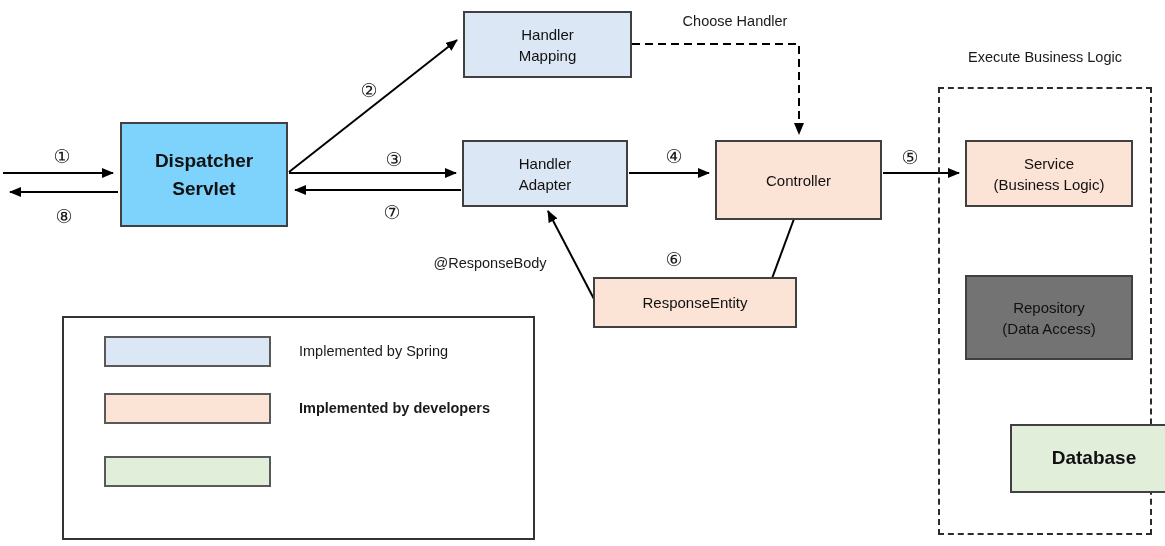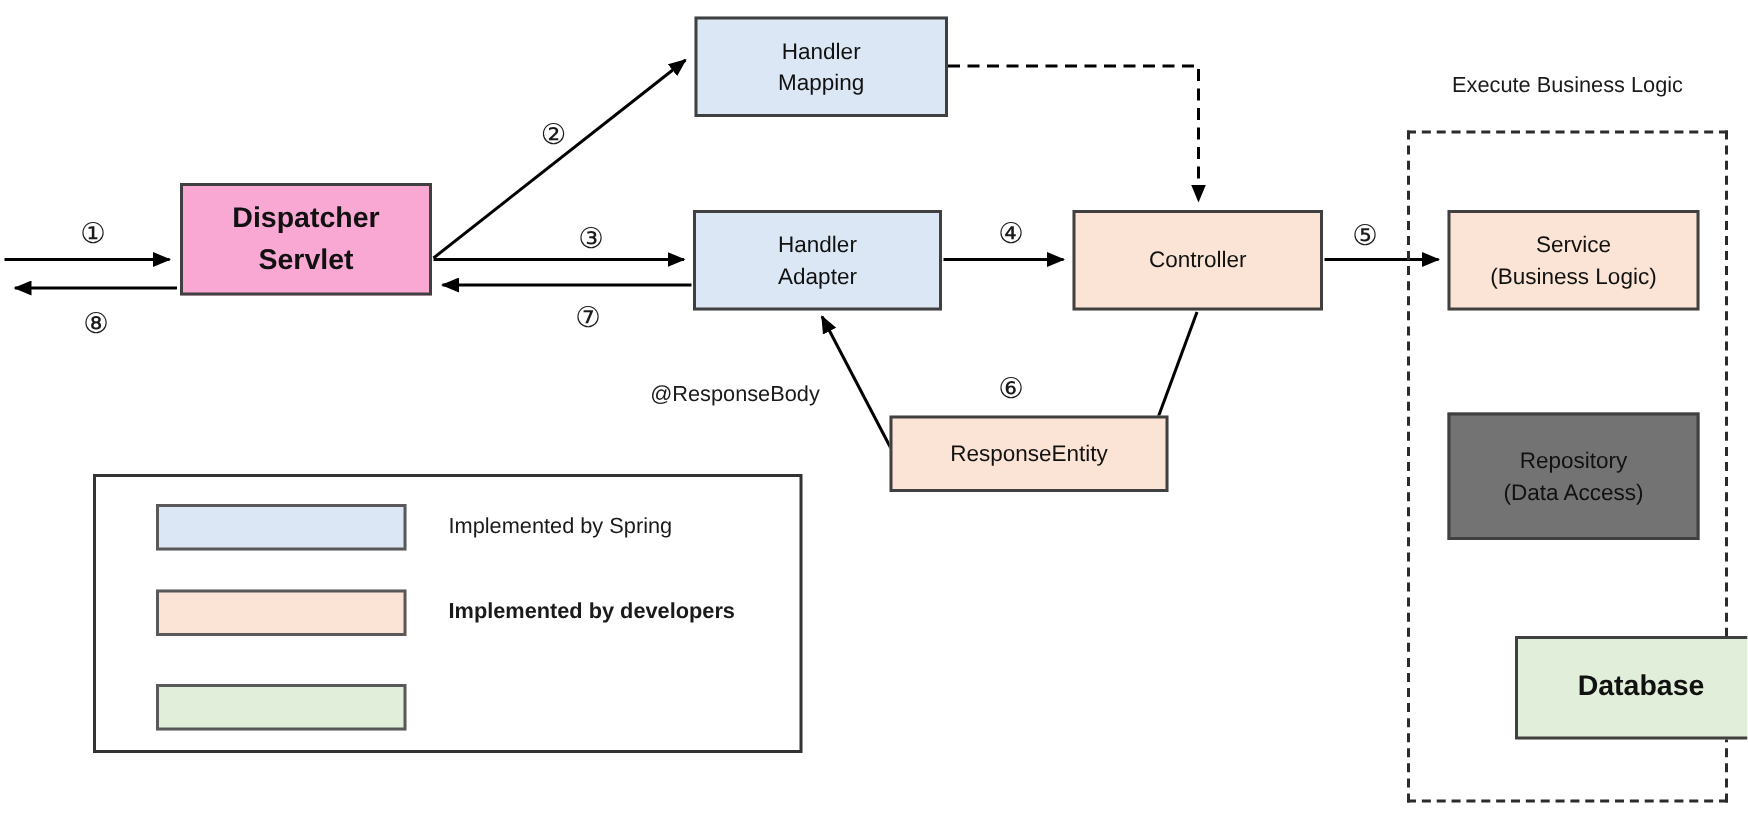--- a/index.html
+++ b/index.html
@@ -45,21 +45,21 @@
   .dashed-container {
     position: absolute;
     left: 938px; top: 87px;
     width: 214px; height: 448px;
     box-sizing: border-box;
     border: 2px dashed #2b2b2b;
   }
   .legend {
     position: absolute;
     left: 62px; top: 316px;
-    width: 473px; height: 186px;
+    width: 473px; height: 224px;
     box-sizing: border-box;
     border: 2px solid #333333;
   }
   .swatch {
     position: absolute;
     left: 40px;
     width: 167px; height: 31px;
     box-sizing: border-box;
     border: 2px solid #595959;
   }
@@ -91,50 +91,51 @@
     <line x1="461" y1="190" x2="295" y2="190" stroke="#000" stroke-width="2" marker-end="url(#ah)"></line>
     <line x1="629" y1="173" x2="709" y2="173" stroke="#000" stroke-width="2" marker-end="url(#ah)"></line>
     <line x1="883" y1="173" x2="959" y2="173" stroke="#000" stroke-width="2" marker-end="url(#ah)"></line>
     <line x1="798" y1="208" x2="767" y2="292" stroke="#000" stroke-width="2" marker-end="url(#ah)"></line>
     <line x1="594" y1="299" x2="548" y2="211" stroke="#000" stroke-width="2" marker-end="url(#ah)"></line>
     <path d="M632,44 L799,44 L799,134" fill="none" stroke="#000" stroke-width="2" stroke-dasharray="8 5" marker-end="url(#ah)"></path>
   </svg>
 
   <div class="dashed-container"></div>
 
-  <div class="node big" style="left: 120px; top: 122px; width: 168px; height: 75px; background-color: #f9a8d4;">Dispatcher
+  <div class="node big" style="left: 120px; top: 122px; width: 168px; height: 105px; background-color: #7dd3fc;">Dispatcher
 Servlet</div>
 
   <div class="node" style="left: 463px; top: 11px; width: 169px; height: 67px; background-color: rgb(219, 231, 244);">Handler
 Mapping</div>
 
   <div class="node" style="left: 462px; top: 140px; width: 166px; height: 67px; background-color: rgb(219, 231, 244);">Handler
 Adapter</div>
 
-  <div class="node" style="left: 715px; top: 140px; width: 167px; height: 67px; background-color: rgb(251, 227, 213);">Controller</div>
+  <div class="node" style="left: 715px; top: 140px; width: 167px; height: 80px; background-color: rgb(251, 227, 213);">Controller</div>
 
-  <div class="node" style="left: 593px; top: 277px; width: 186px; height: 51px; background-color: rgb(251, 227, 213);">ResponseEntity</div>
+  <div class="node" style="left: 593px; top: 277px; width: 204px; height: 51px; background-color: rgb(251, 227, 213);">ResponseEntity</div>
 
   <div class="node" style="left: 965px; top: 140px; width: 168px; height: 67px; background-color: rgb(251, 227, 213);">Service
 (Business Logic)</div>
 
   <div class="node" style="left: 965px; top: 275px; width: 168px; height: 85px; background-color: #737373; text-align: center;">Repository
 (Data Access)</div>
 
   <div class="node db" style="left: 1010px; top: 424px; width: 168px; height: 69px; background-color: rgb(225, 238, 218); font-weight: bold;">Database</div>
 
   <div class="step-label" style="left:51px;  top:146px;">①</div>
   <div class="step-label" style="left:358px; top:80px;">②</div>
   <div class="step-label" style="left:383px; top:149px;">③</div>
   <div class="step-label" style="left:663px; top:146px;">④</div>
   <div class="step-label" style="left:899px; top:147px;">⑤</div>
   <div class="step-label" style="left:663px; top:249px;">⑥</div>
   <div class="step-label" style="left:381px; top:202px;">⑦</div>
   <div class="step-label" style="left:53px;  top:206px;">⑧</div>
 
+  <div class="annotation" style="left:655px; top:13px; width:160px;">Choose Handler</div>
   <div class="annotation" style="left:938px; top:49px; width:214px;">Execute Business Logic</div>
   <div class="annotation" style="left:410px; top:255px; width:160px;">@ResponseBody</div>
 
   <div class="legend">
     <div class="swatch" style="top: 18px; background-color: rgb(219, 231, 244);"></div>
     <div class="legend-label" style="top:18px;">Implemented by Spring</div>
 
     <div class="swatch" style="top: 75px; background-color: rgb(251, 227, 213);"></div>
     <div class="legend-label" style="top:75px;font-weight:bold;">Implemented by developers</div>
 

